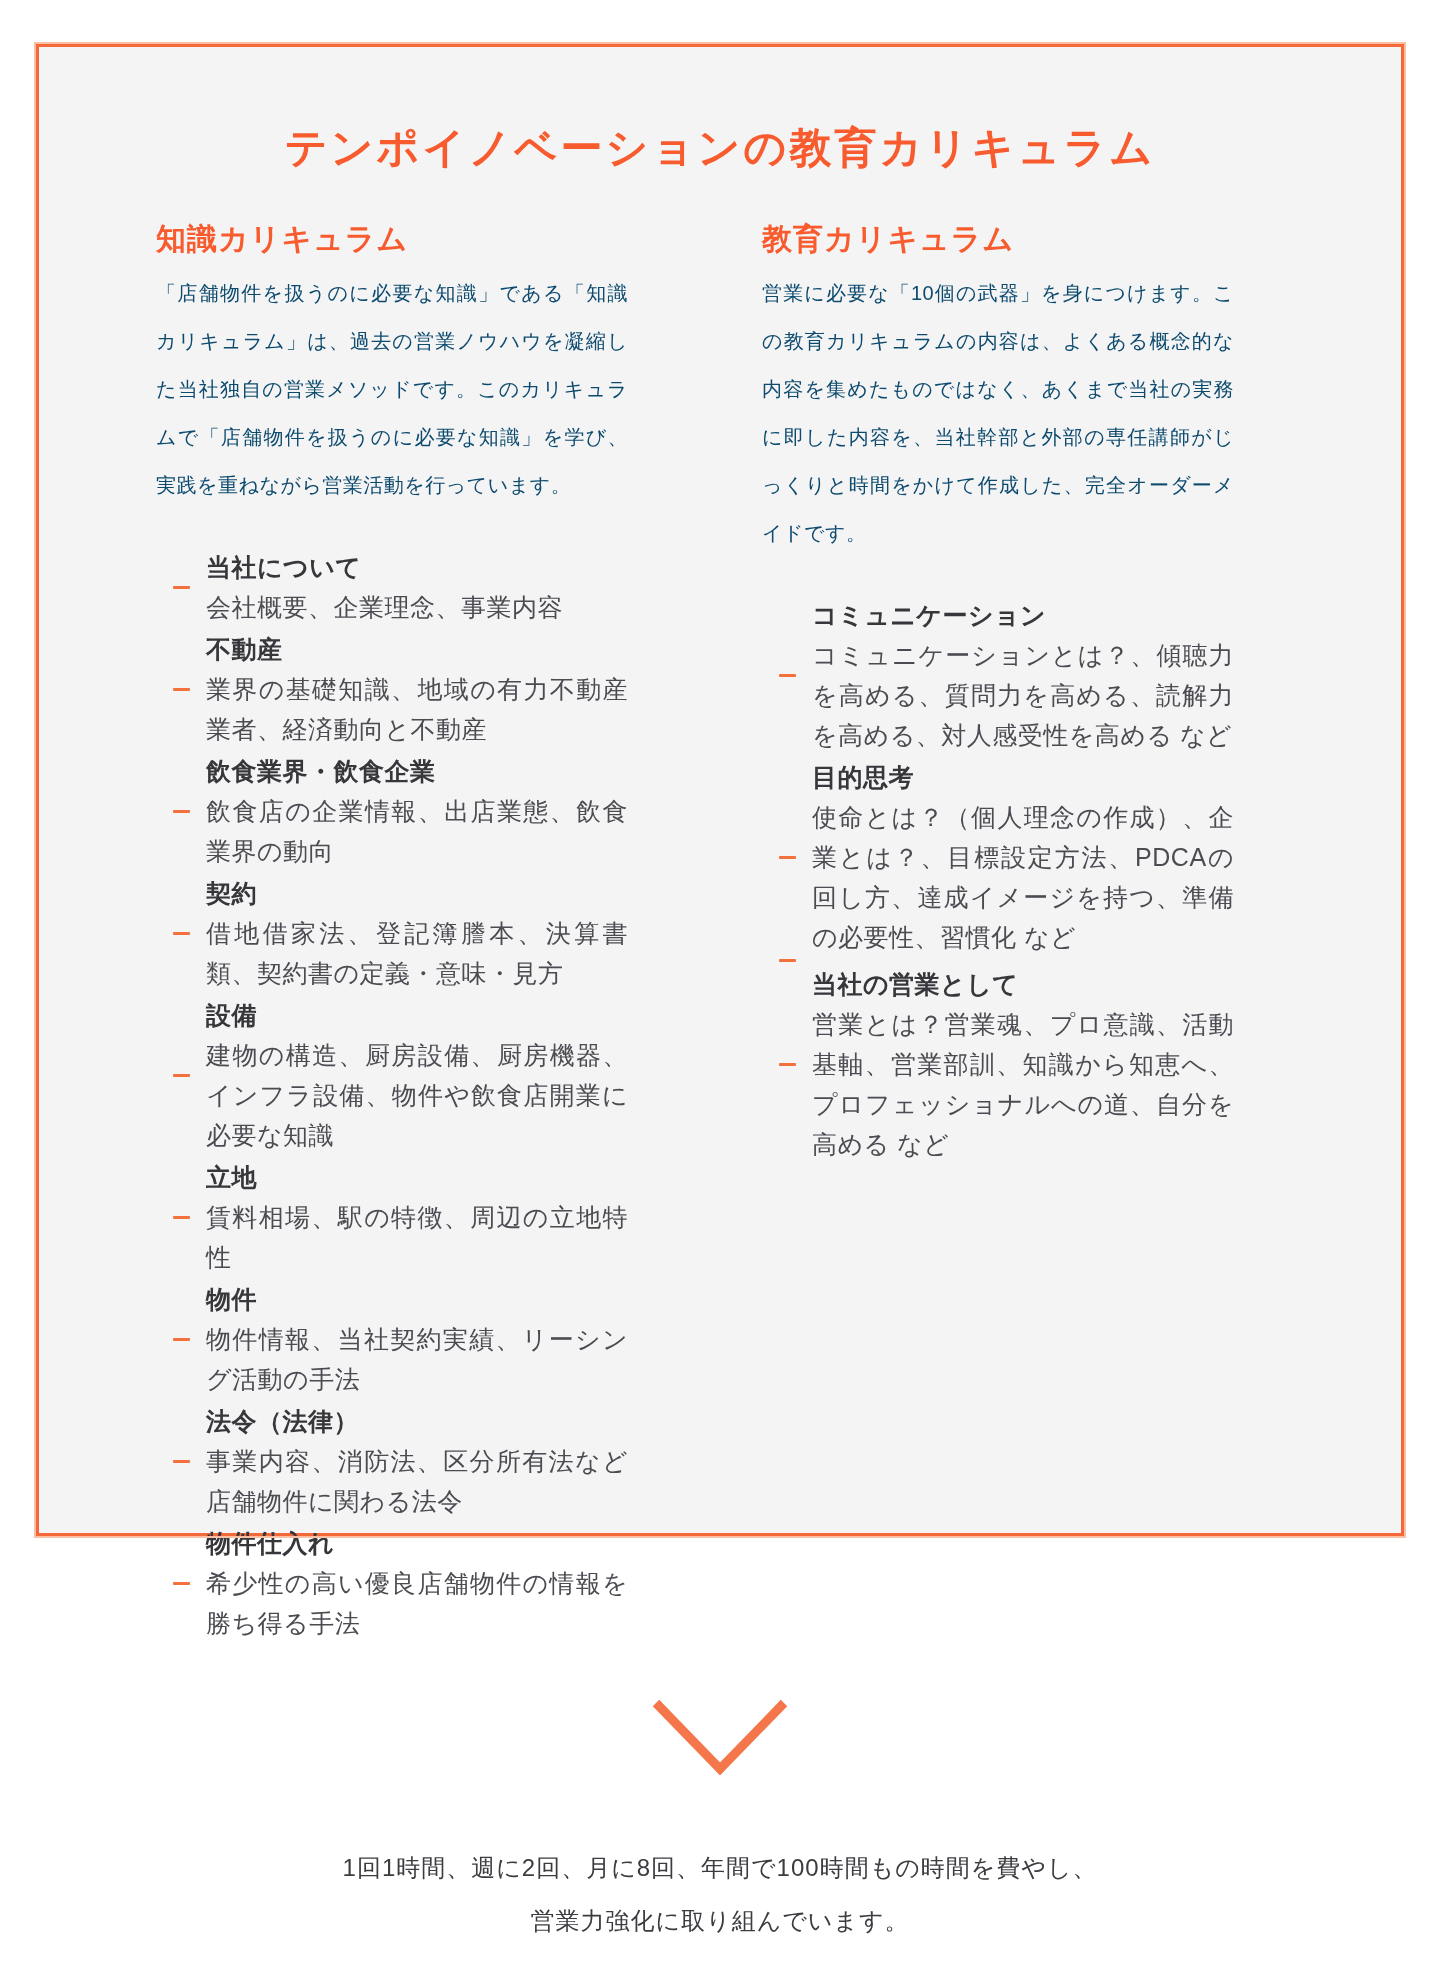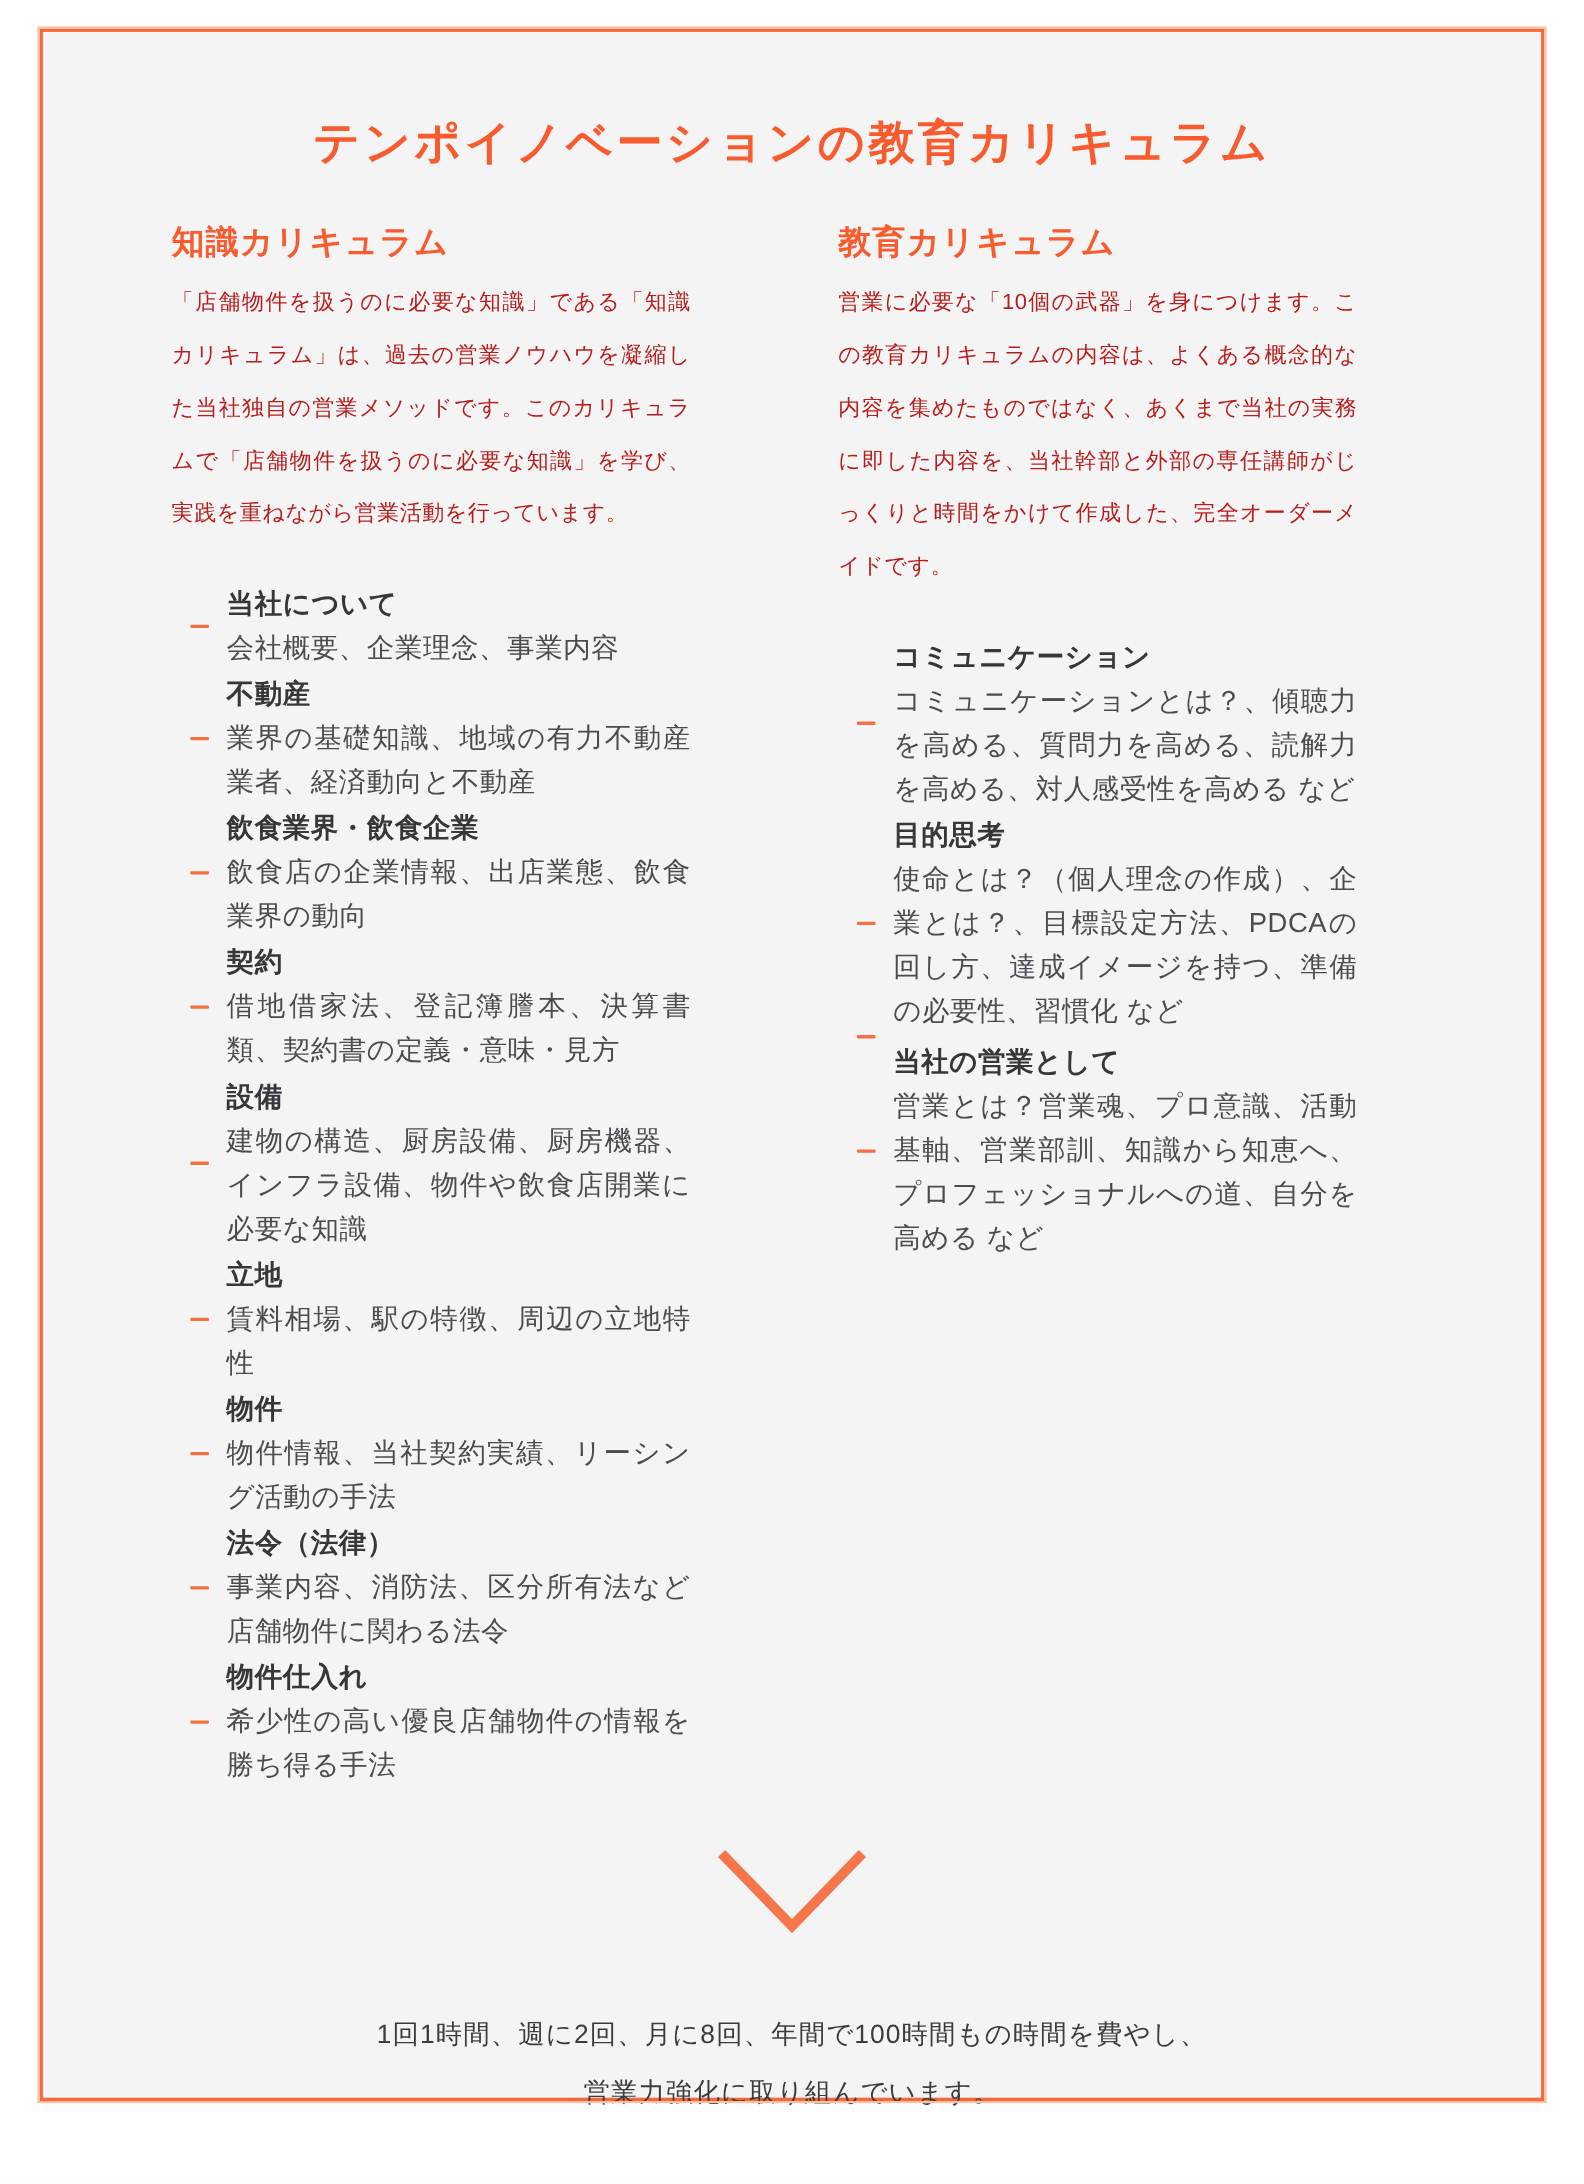--- a/index.html
+++ b/index.html
@@ -11,23 +11,23 @@
   .page {
     position: relative;
     width: 1440px;
     height: 1985px;
     background: #ffffff;
     overflow: hidden;
   }
   .frame {
     position: absolute;
     left: 36px;
-    top: 26px;
+    top: 44px;
     width: 1368px;
-    height: 1884px;
+    height: 1492px;
     box-sizing: border-box;
     background: #f4f4f5;
     border: 3px solid #f5683a;
     outline: 2px solid #fbc0a4;
     padding-top: 76px;
   }
   .title {
     text-align: center;
     font-size: 42px;
     font-weight: 700;
@@ -47,21 +47,21 @@
     font-weight: 700;
     color: #f75b2e;
     letter-spacing: 1px;
     line-height: 40px;
   }
   .col-para {
     margin-top: 10px;
     font-size: 20px;
     line-height: 48px;
     letter-spacing: 0.5px;
-    color: #b91c1c;
+    color: #0c4a6e;
     text-align: justify;
   }
   .list { margin-top: 38px; }
   .item {
     display: flex;
     align-items: center;
     margin-bottom: 2px;
   }
   .dash {
     flex: none;

